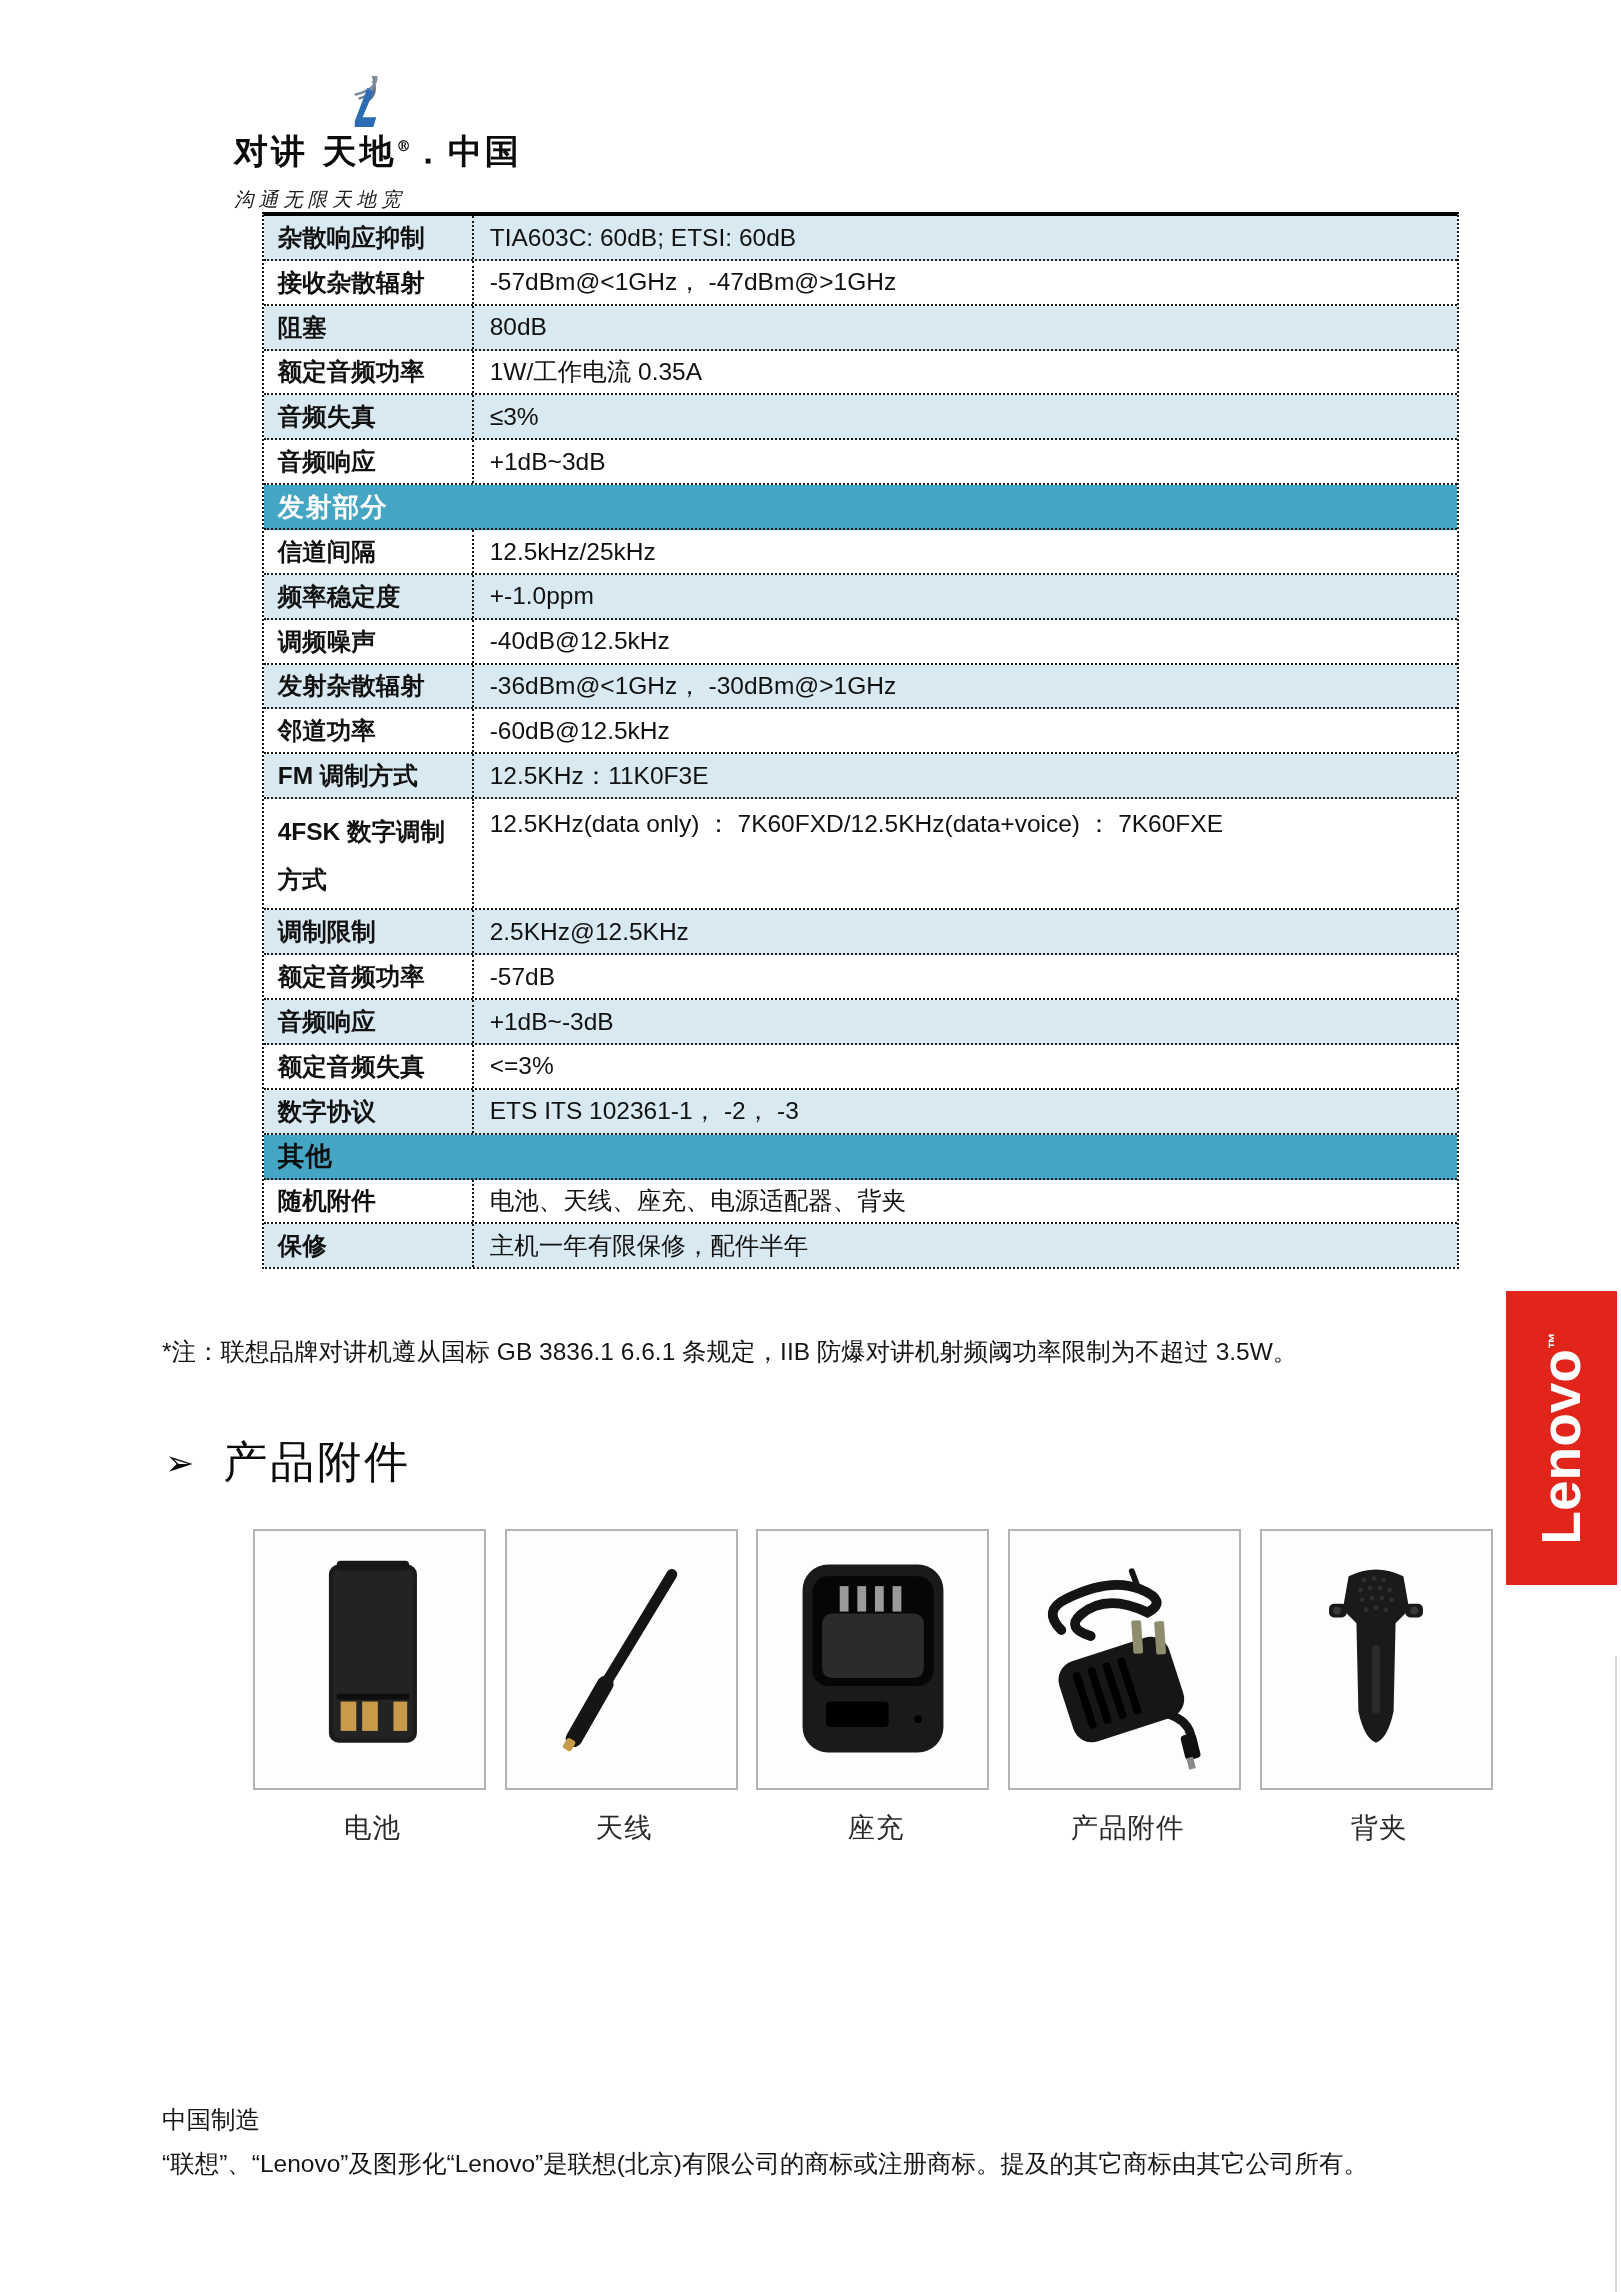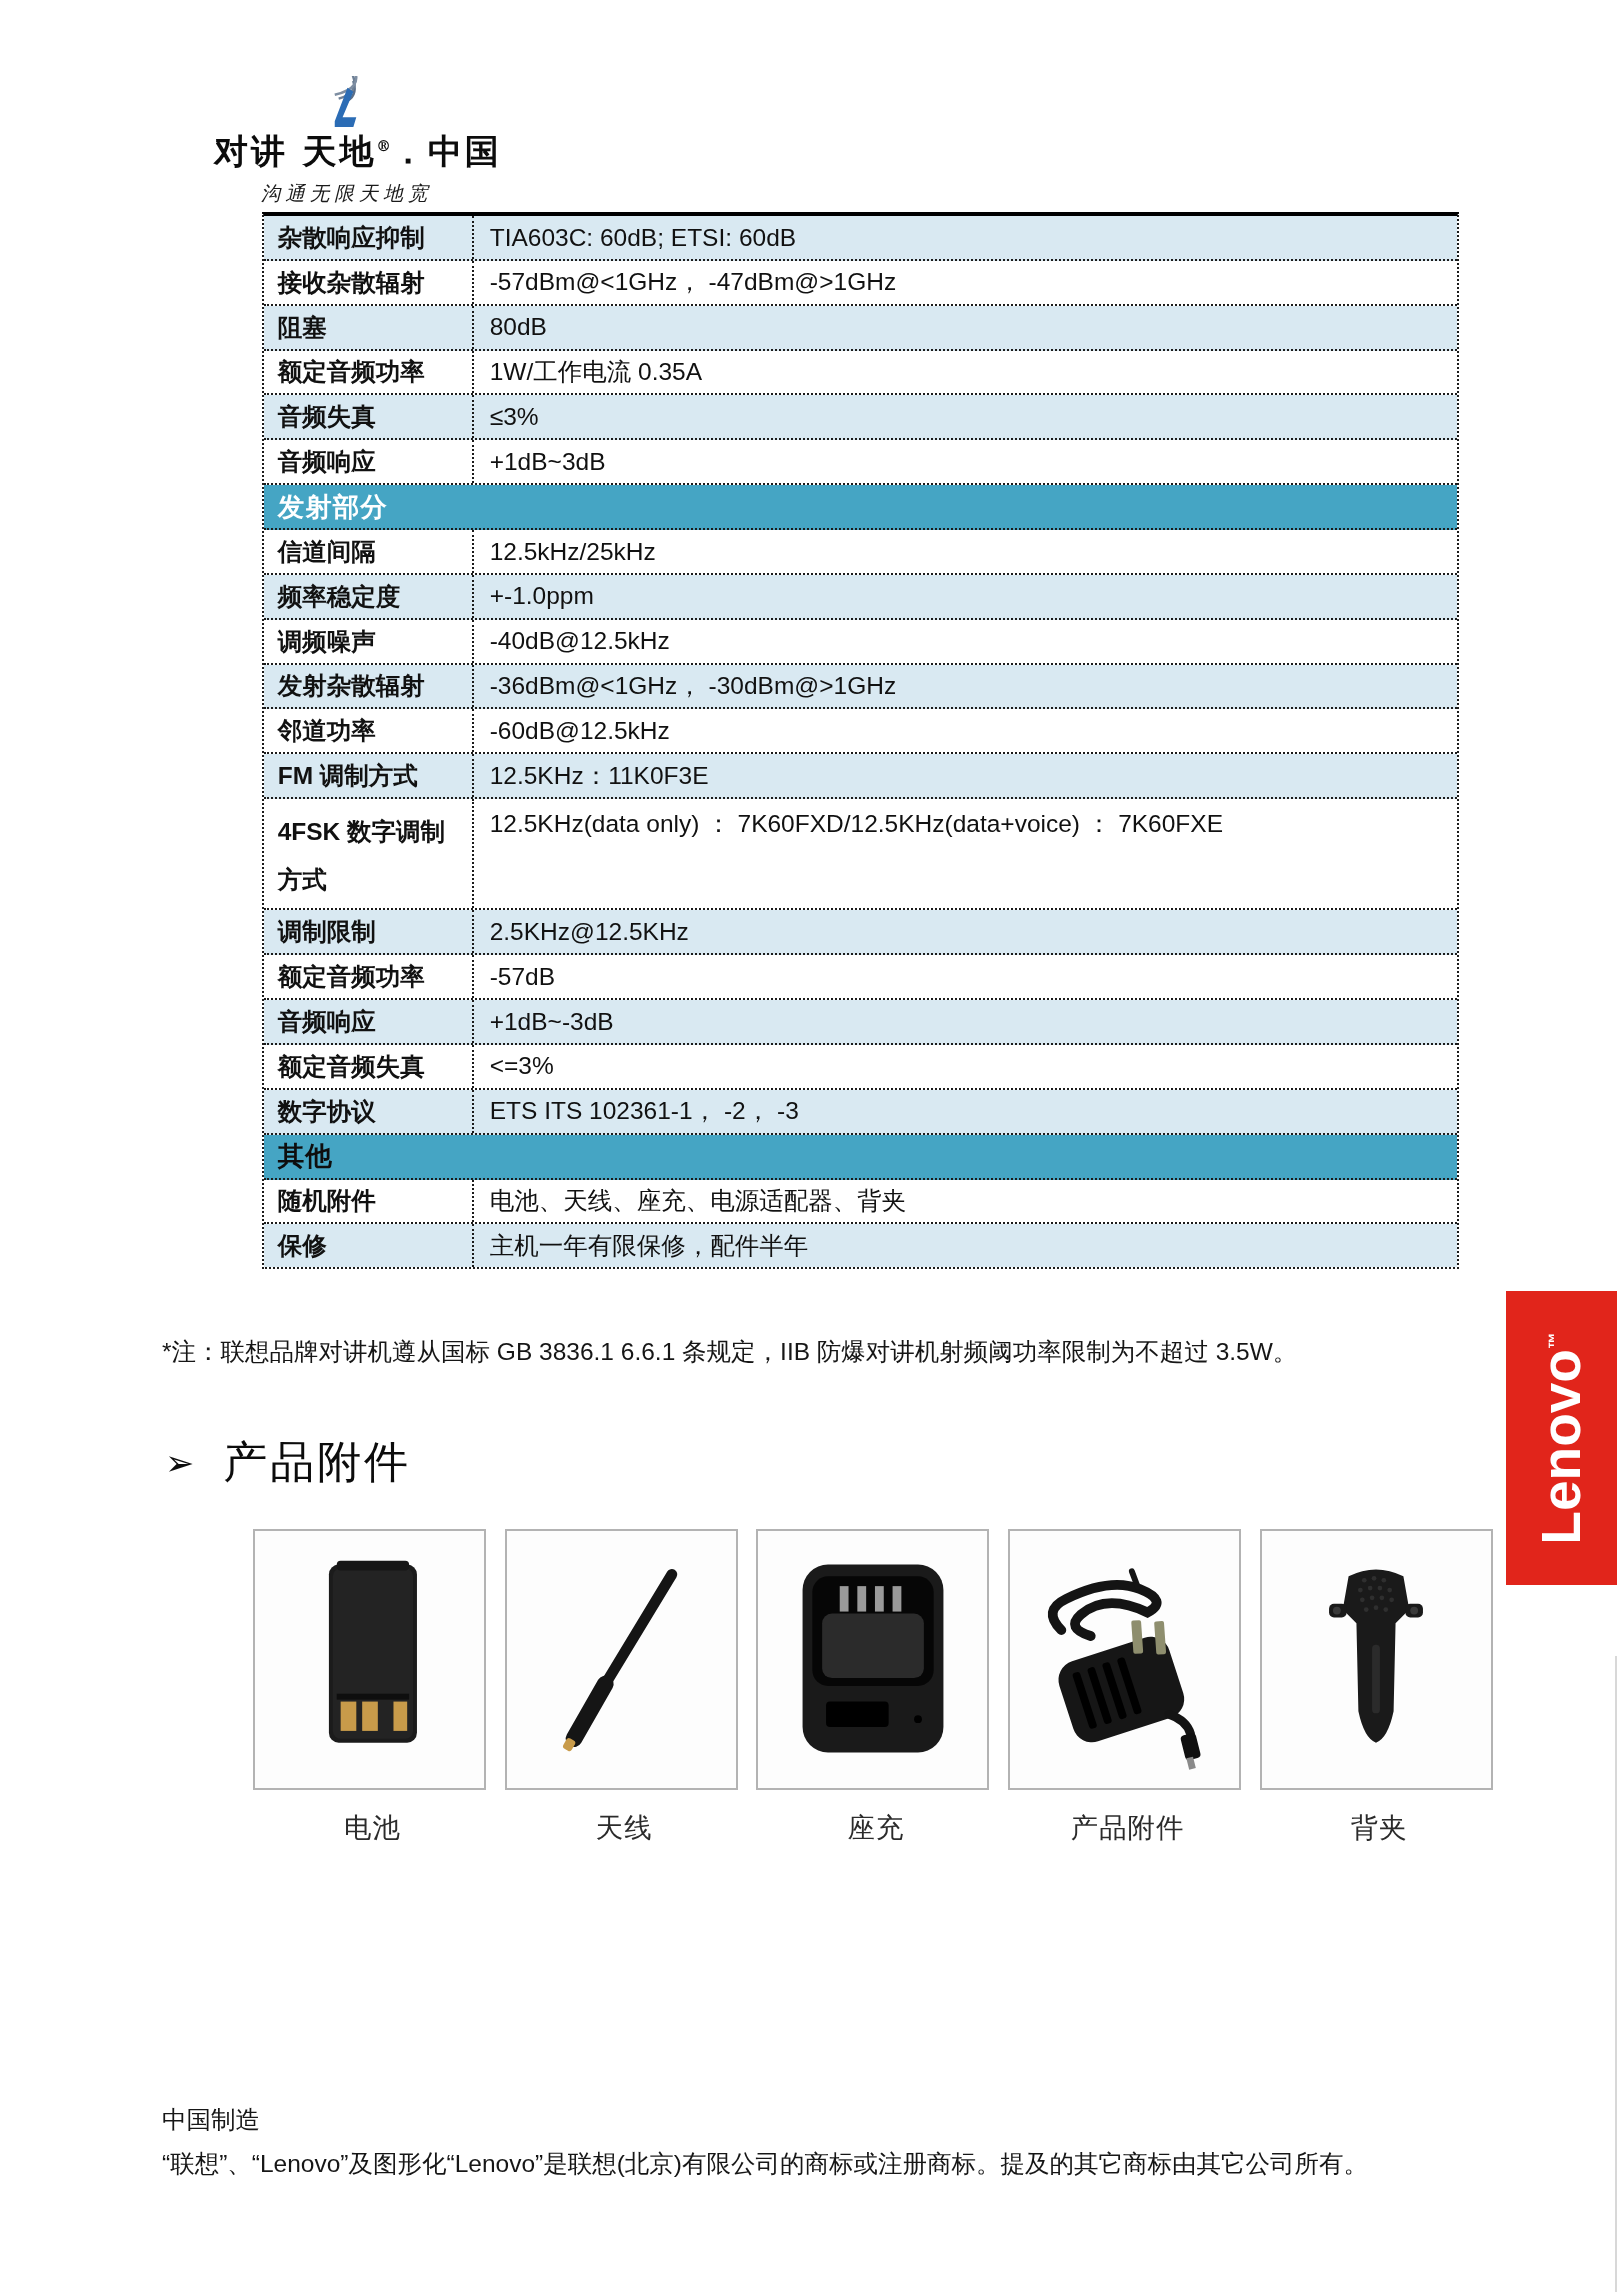--- a/index.html
+++ b/index.html
@@ -7,31 +7,31 @@
   .page {
     position:relative;
     width:1621px; height:2293px;
     background:#ffffff;
     font-family:"Liberation Sans", sans-serif;
     color:#111;
     overflow:hidden;
   }
 
   
-  .logo-block { position:absolute; left:214px; top:76px; width:265px; text-align:center; }
+  .logo-block { position:absolute; left:234px; top:76px; width:265px; }
   .logo-icon { display:block; margin:0 auto 2px auto; width:47px; height:55px; }
   .logo-brand {
     font-family:"DejaVu Serif", serif;
     font-weight:bold; font-size:34px; letter-spacing:2.9px;
     color:#0c0c0c; white-space:nowrap; line-height:1.1;
   }
   .logo-brand sup { font-size:14.7px; letter-spacing:0; }
   .logo-tagline {
     font-family:"DejaVu Serif", serif; font-style:italic;
-    font-size:19.6px; letter-spacing:4.9px; color:#1a1a1a; margin-top:10px;
+    font-size:19.6px; letter-spacing:4.9px; color:#1a1a1a; margin-top:16px;
     white-space:nowrap;
   }
 
   
   .spec-table {
     position:absolute; left:262px; top:212px; width:1197px;
     border-top:4.9px solid #000;
     border-left:2.9px dotted #1b1b1b;
     border-right:2.9px dotted #1b1b1b;
     border-bottom:2.9px dotted #1b1b1b;

